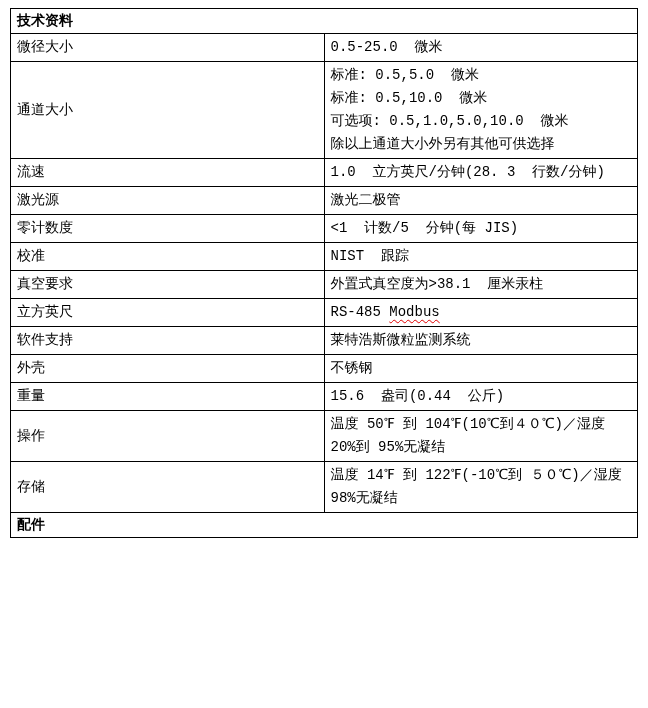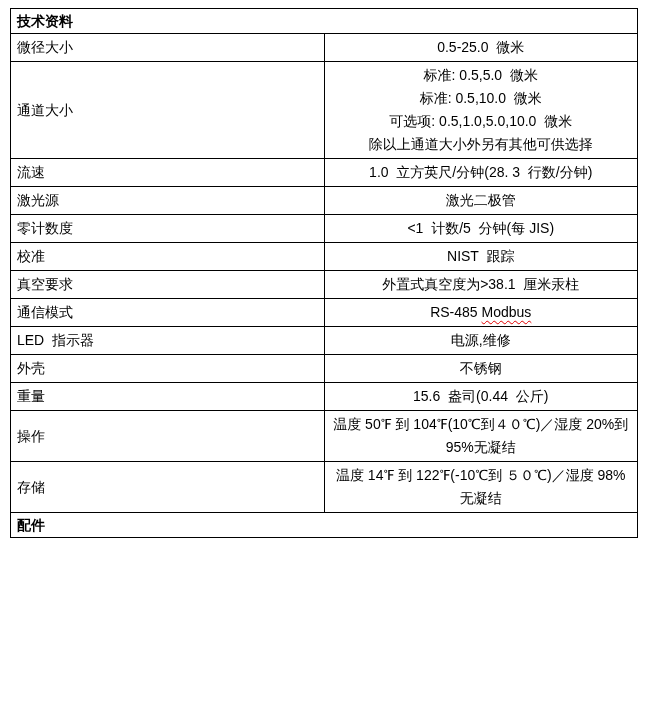--- a/index.html
+++ b/index.html
@@ -9,21 +9,21 @@
     width: 648px;
     height: 708px;
     overflow: hidden;
   }
   .doc-page {
     width: 648px;
     height: 557px;
     background: #ffffff;
     box-sizing: border-box;
     padding: 8px 2px 0 10px;
-    font-family: Liberation Sans, sans-serif;
+    font-family: Liberation Mono, monospace;
     color: #000000;
   }
   table.spec-table {
     border-collapse: collapse;
     width: 628px;
     table-layout: fixed;
   }
   table.spec-table td {
     border: 1px solid #000000;
     vertical-align: middle;
@@ -42,21 +42,20 @@
     line-height: 23px;
     white-space: pre-wrap;
     vertical-align: top;
     padding-top: 3px;
     margin-top: 7px;
   }
   td.value-cell {
     line-height: 23px;
     vertical-align: top;
     padding-top: 3px;
-    text-align: center;
   }
   .value-line {
     white-space: pre-wrap;
     word-break: break-word;
   }
   .spell-error {
     text-decoration: underline;
     text-decoration-style: wavy;
     text-decoration-color: #e00000;
     text-decoration-thickness: 1px;
@@ -111,29 +110,29 @@
             <div class="value-line">NIST  跟踪</div>
           </td>
         </tr>
         <tr>
           <td class="label-cell">真空要求</td>
           <td class="value-cell">
             <div class="value-line">外置式真空度为&gt;38.1  厘米汞柱</div>
           </td>
         </tr>
         <tr>
-          <td class="label-cell">通信模式</td>
+          <td class="label-cell">立方英尺</td>
           <td class="value-cell">
             <div class="value-line"><span>RS-485 </span><span class="spell-error">Modbus</span></div>
           </td>
         </tr>
         <tr>
-          <td class="label-cell">LED  指示器</td>
+          <td class="label-cell">软件支持</td>
           <td class="value-cell">
-            <div class="value-line">电源,维修</div>
+            <div class="value-line">莱特浩斯微粒监测系统</div>
           </td>
         </tr>
         <tr>
           <td class="label-cell">外壳</td>
           <td class="value-cell">
             <div class="value-line">不锈钢</div>
           </td>
         </tr>
         <tr>
           <td class="label-cell">重量</td>

